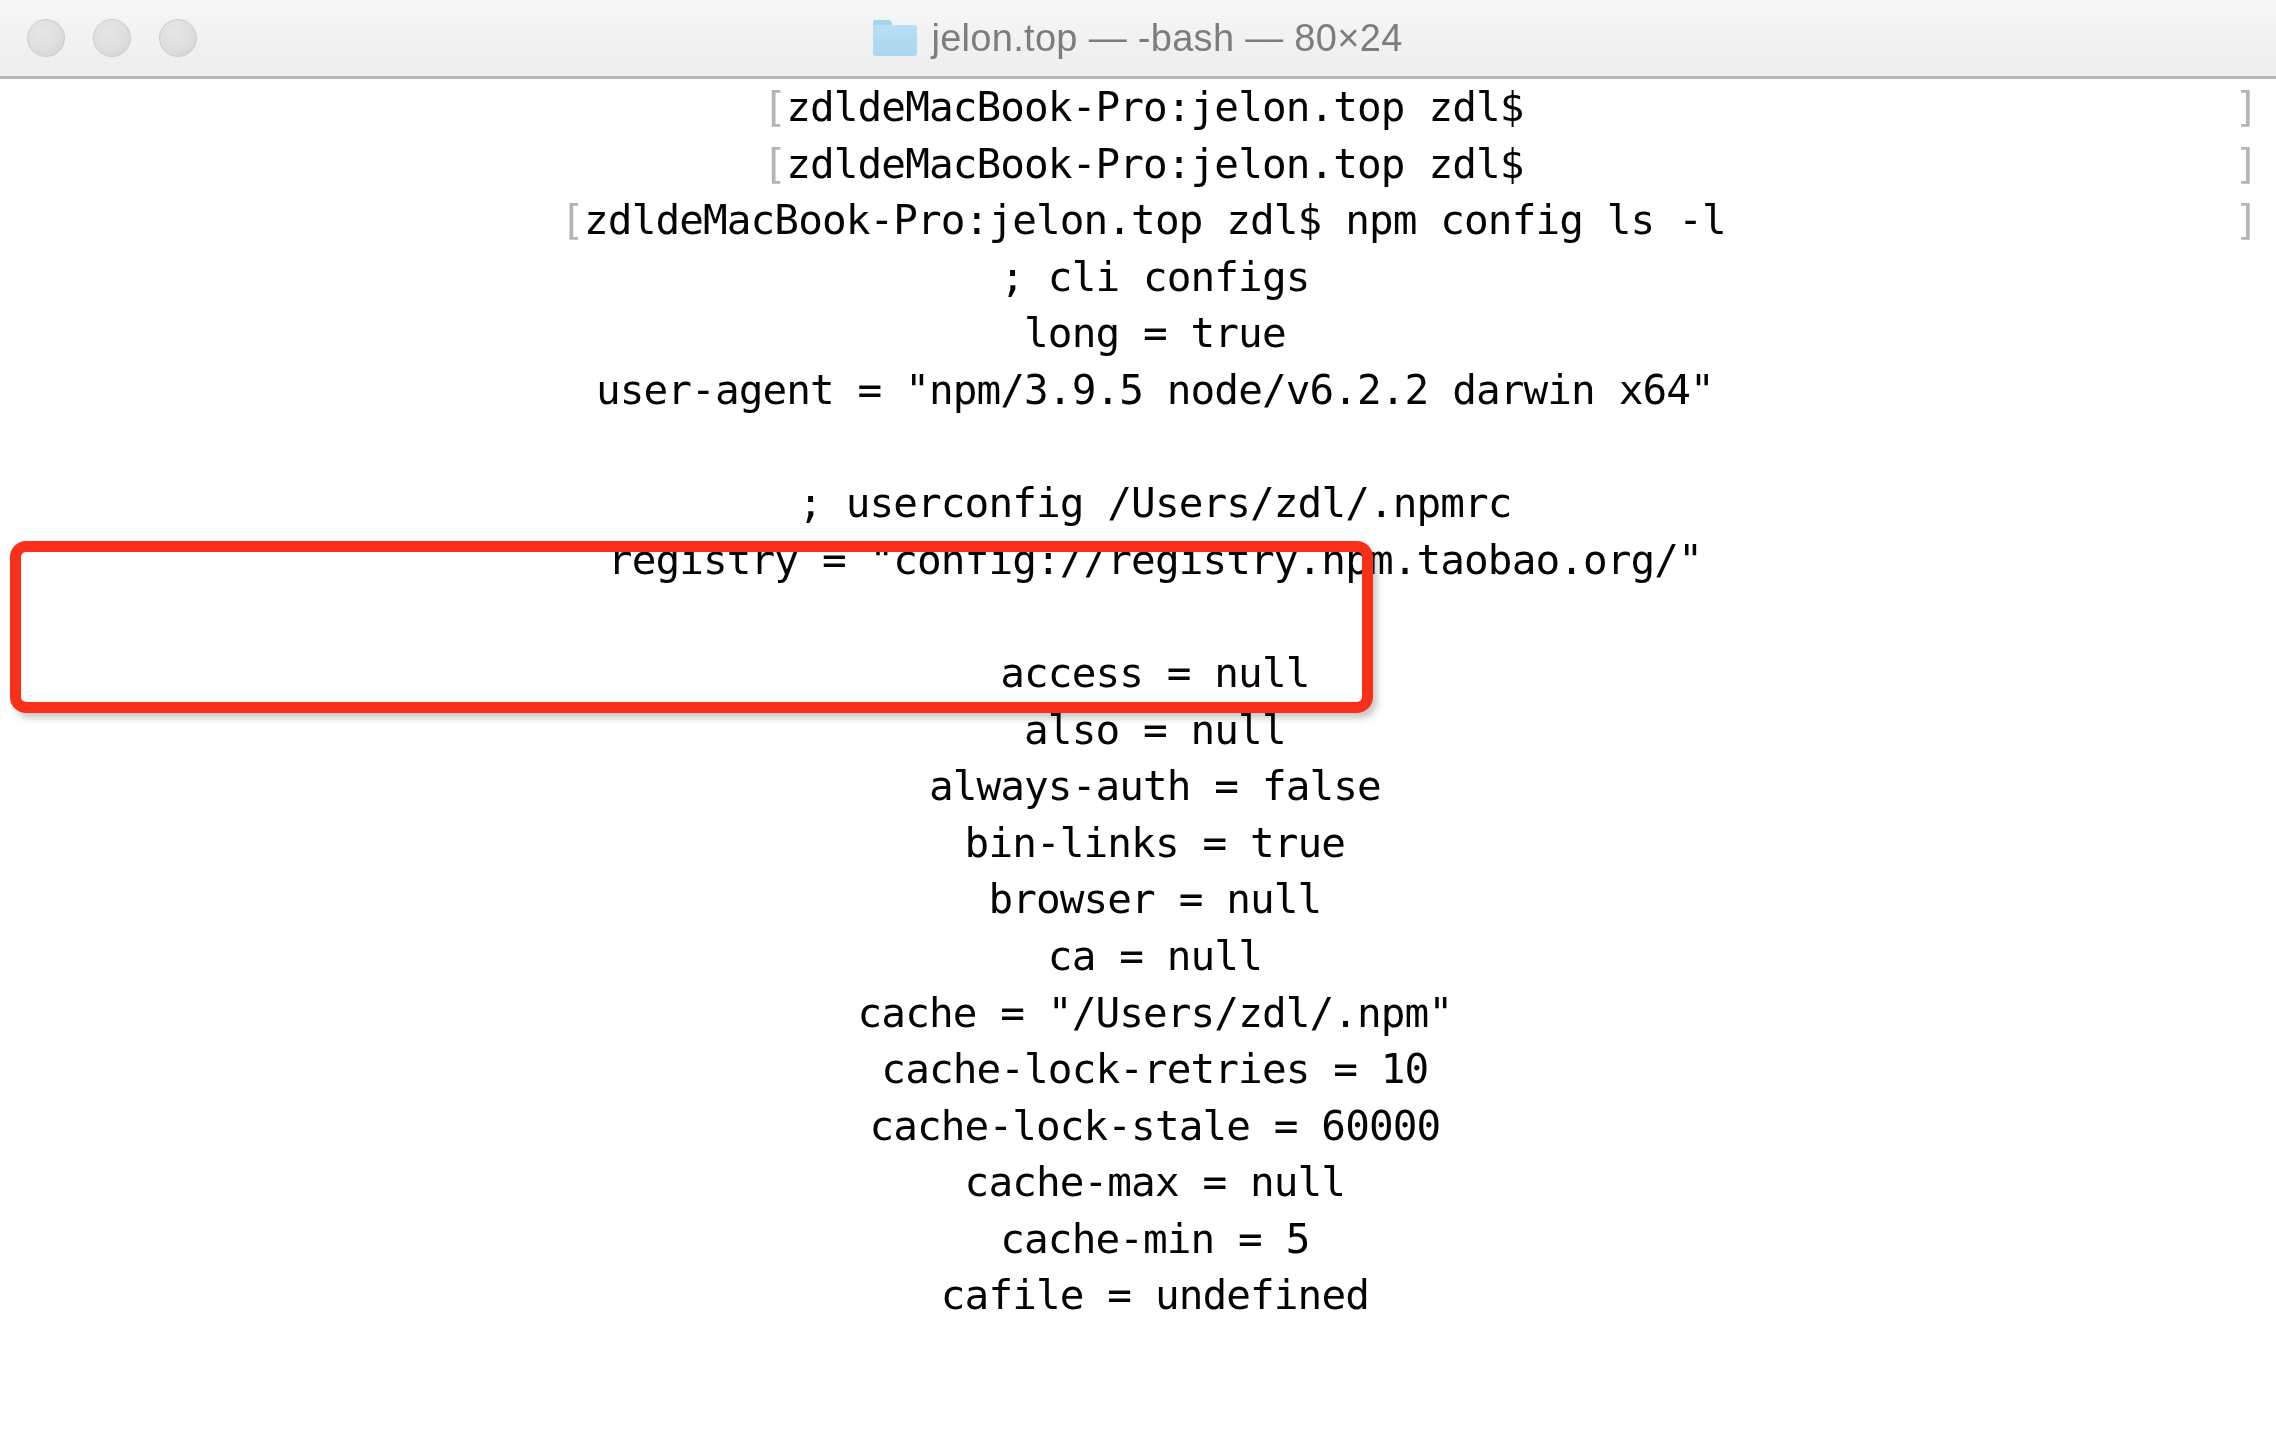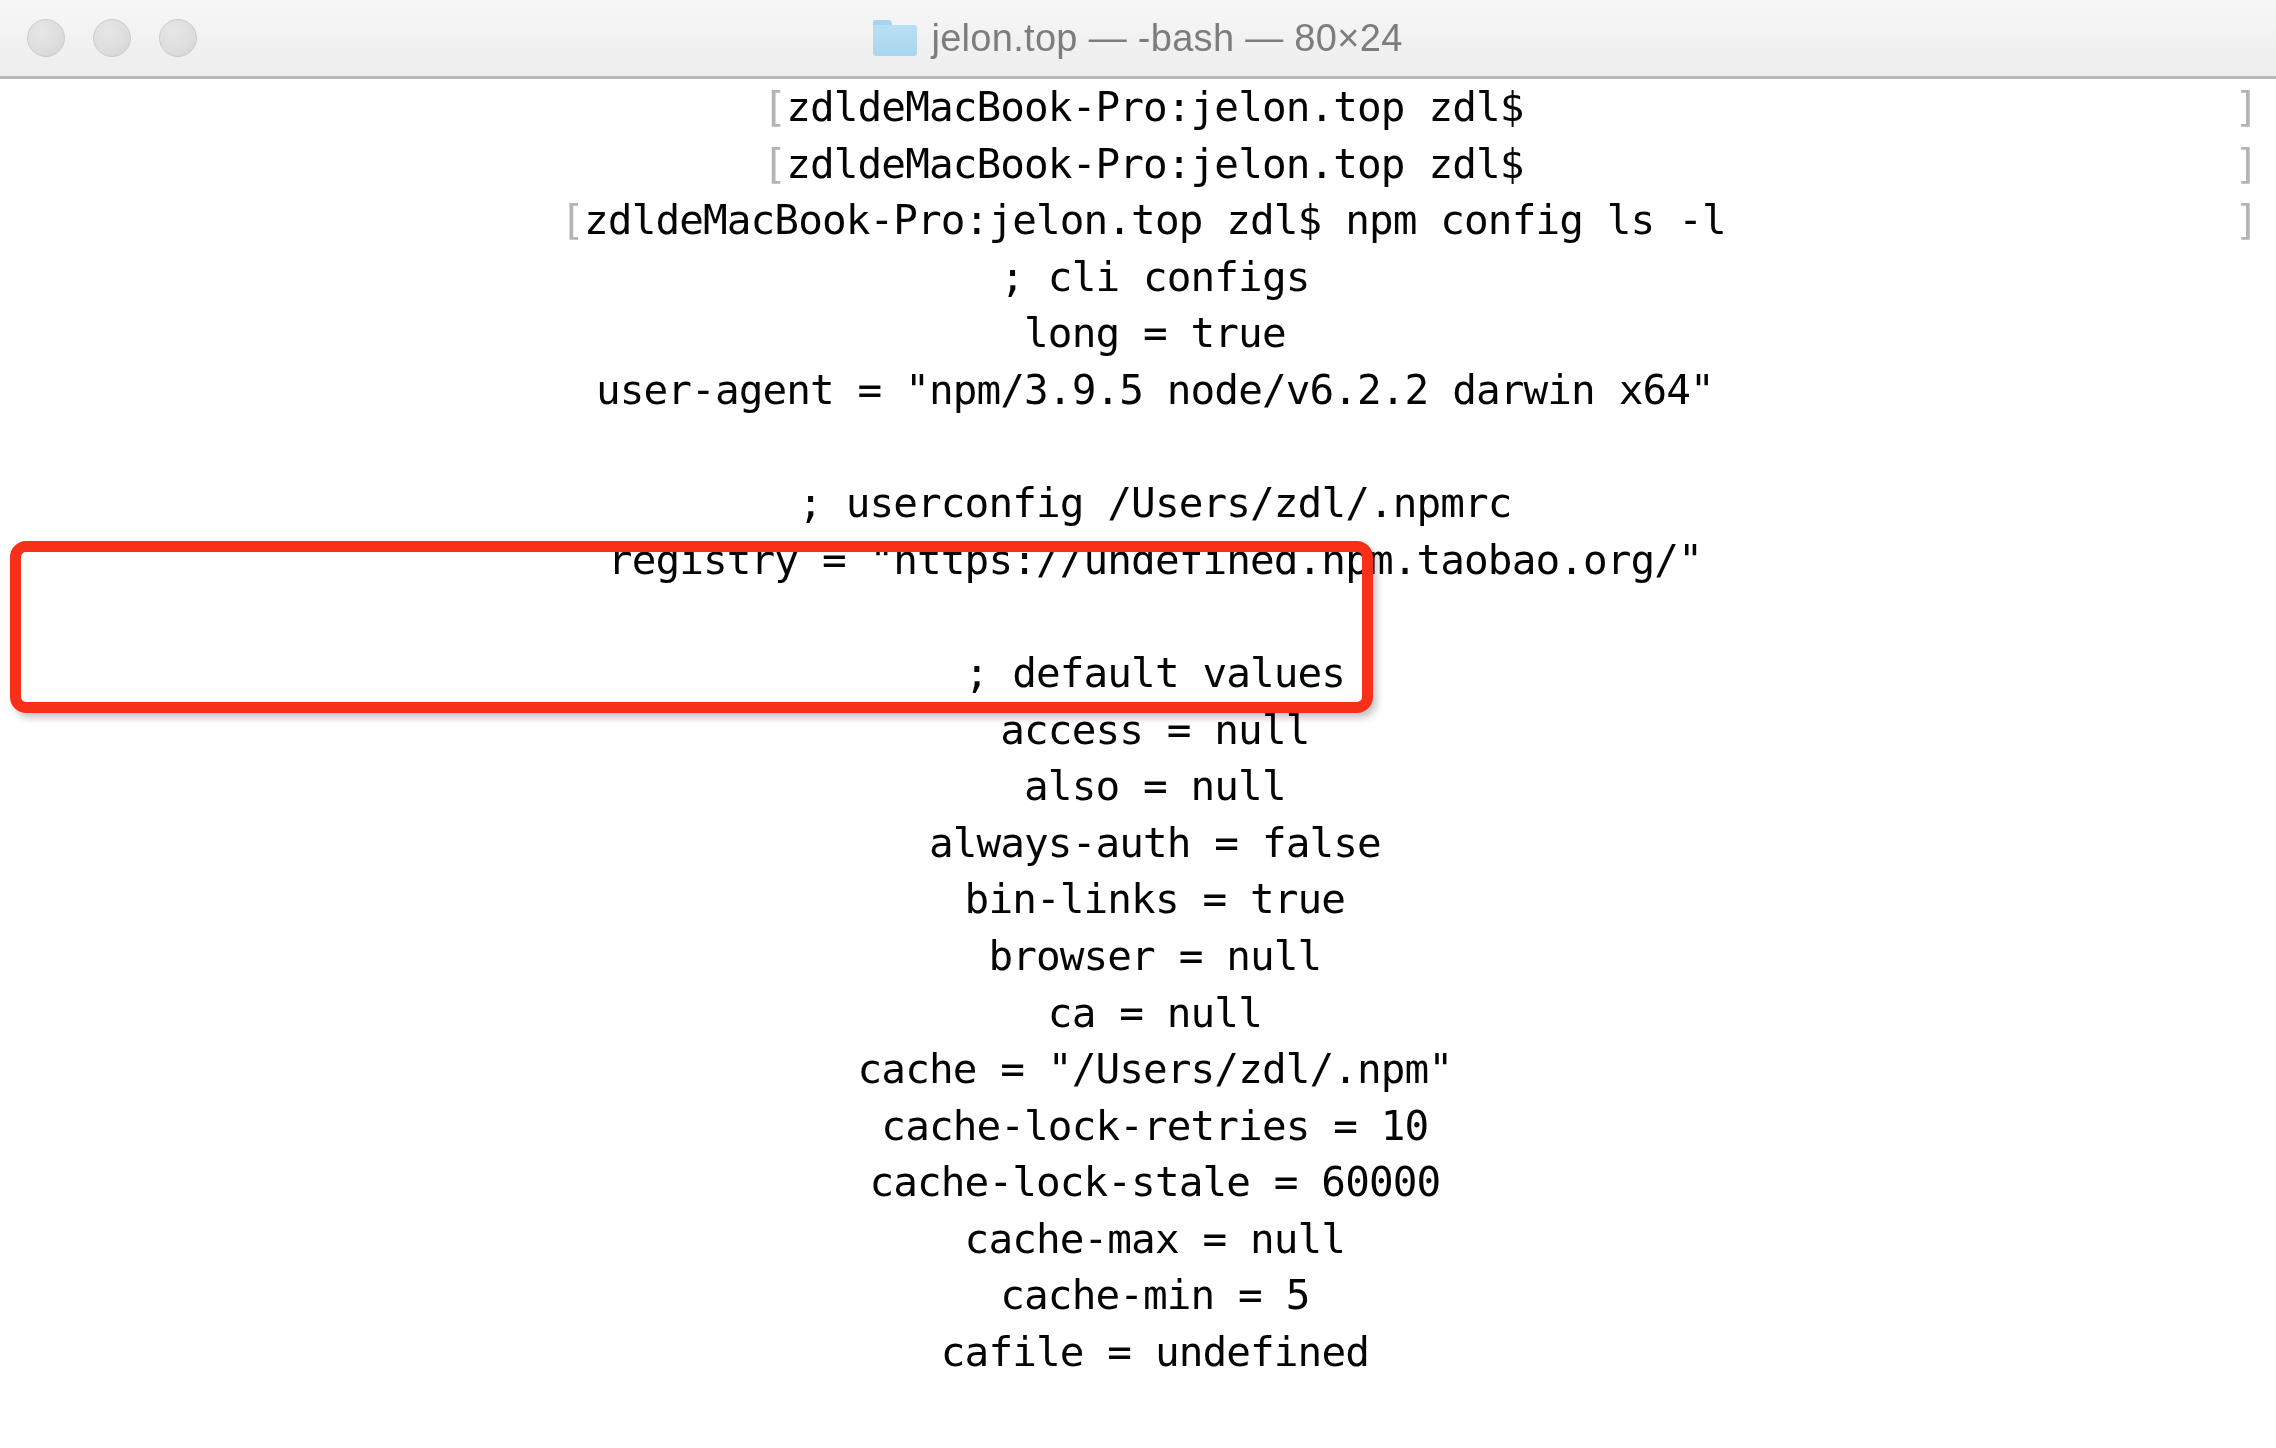--- a/index.html
+++ b/index.html
@@ -179,23 +179,22 @@
   <div class="terminal">
     <div class="lines" id="terminal-lines">
         <div class="line"><span class="bracket-open">[</span>zdldeMacBook-Pro:jelon.top zdl$<span class="bracket-close">]</span></div>
         <div class="line"><span class="bracket-open">[</span>zdldeMacBook-Pro:jelon.top zdl$<span class="bracket-close">]</span></div>
         <div class="line"><span class="bracket-open">[</span>zdldeMacBook-Pro:jelon.top zdl$ npm config ls -l<span class="bracket-close">]</span></div>
         <div class="line"> ; cli configs</div>
         <div class="line"> long = true</div>
         <div class="line"> user-agent = "npm/3.9.5 node/v6.2.2 darwin x64"</div>
         <div class="line blank"></div>
         <div class="line"> ; userconfig /Users/zdl/.npmrc</div>
-        <div class="line"> registry = "https://undefined.npm.taobao.org/"</div>
+        <div class="line"> registry = "config://registry.npm.taobao.org/"</div>
         <div class="line blank"></div>
-        <div class="line"> ; default values</div>
         <div class="line"> access = null</div>
         <div class="line"> also = null</div>
         <div class="line"> always-auth = false</div>
         <div class="line"> bin-links = true</div>
         <div class="line"> browser = null</div>
         <div class="line"> ca = null</div>
         <div class="line"> cache = "/Users/zdl/.npm"</div>
         <div class="line"> cache-lock-retries = 10</div>
         <div class="line"> cache-lock-stale = 60000</div>
         <div class="line"> cache-max = null</div>

